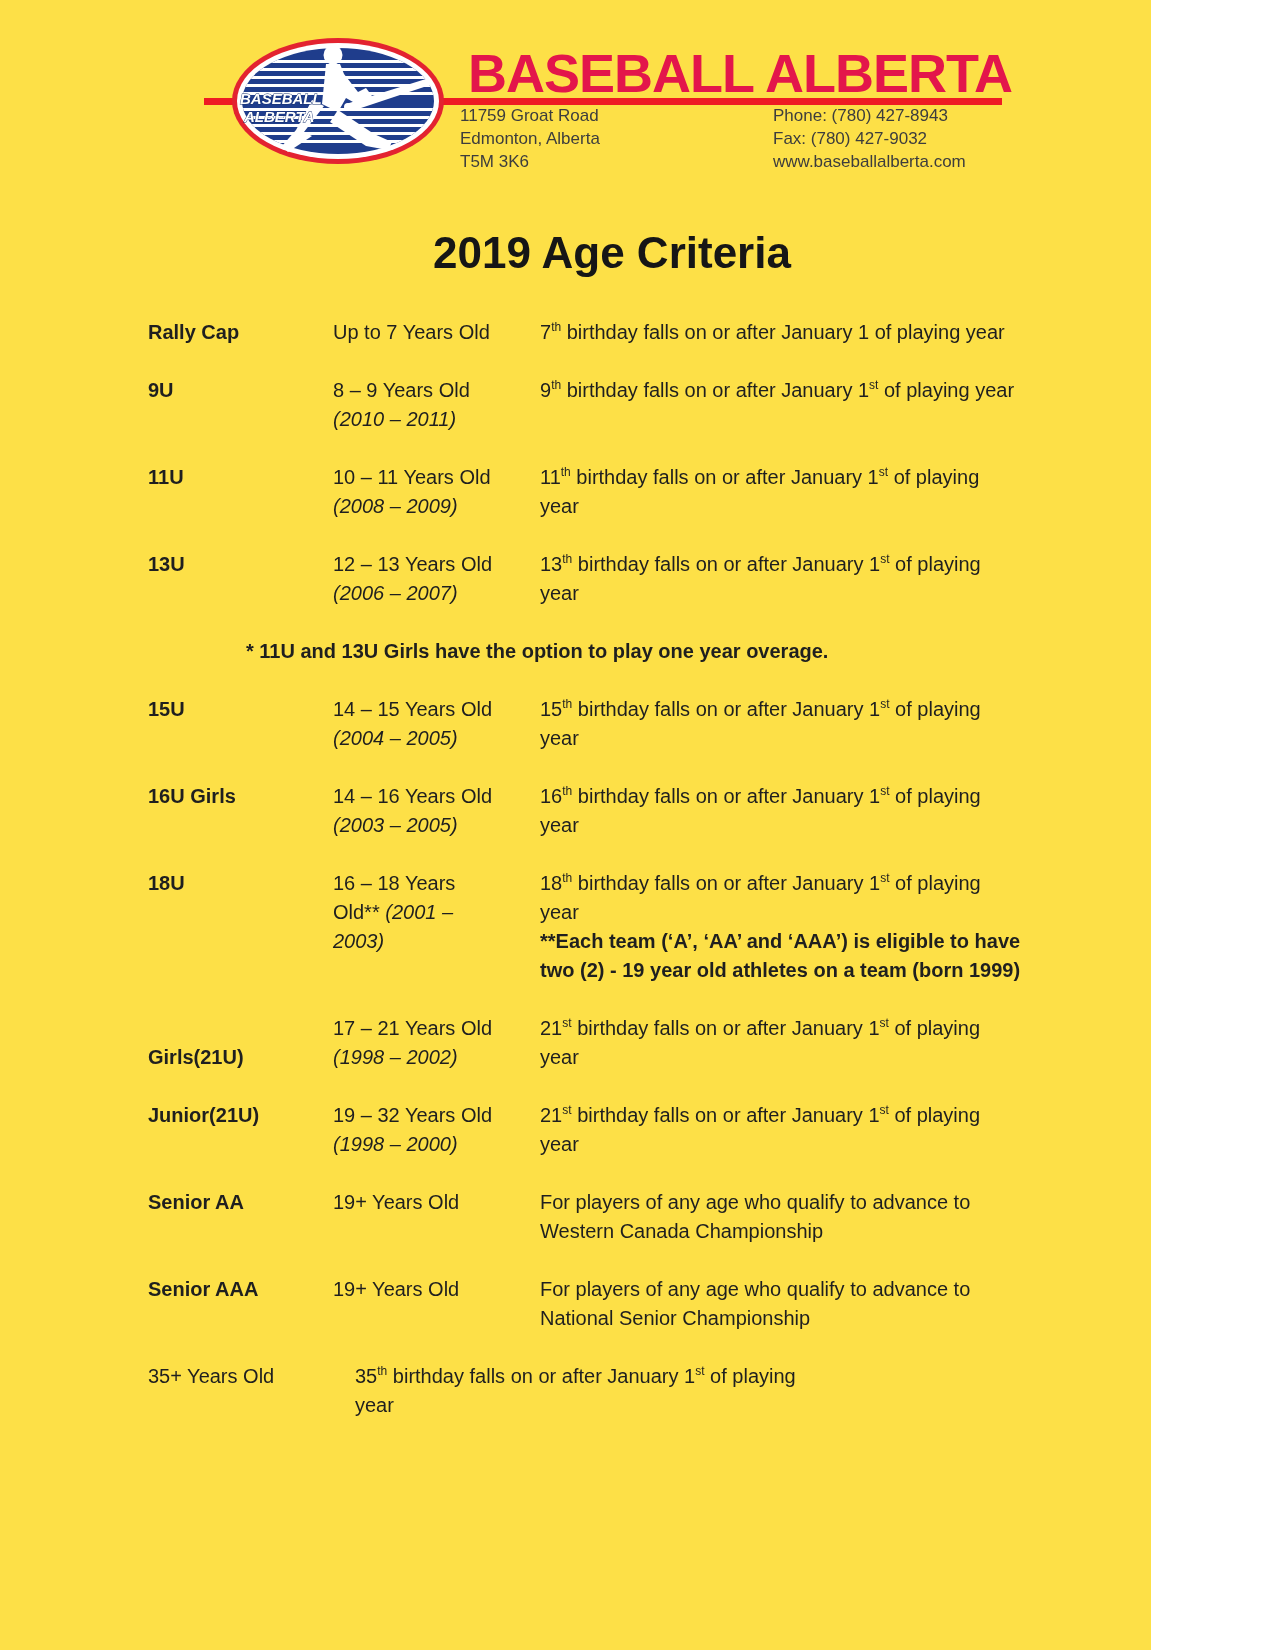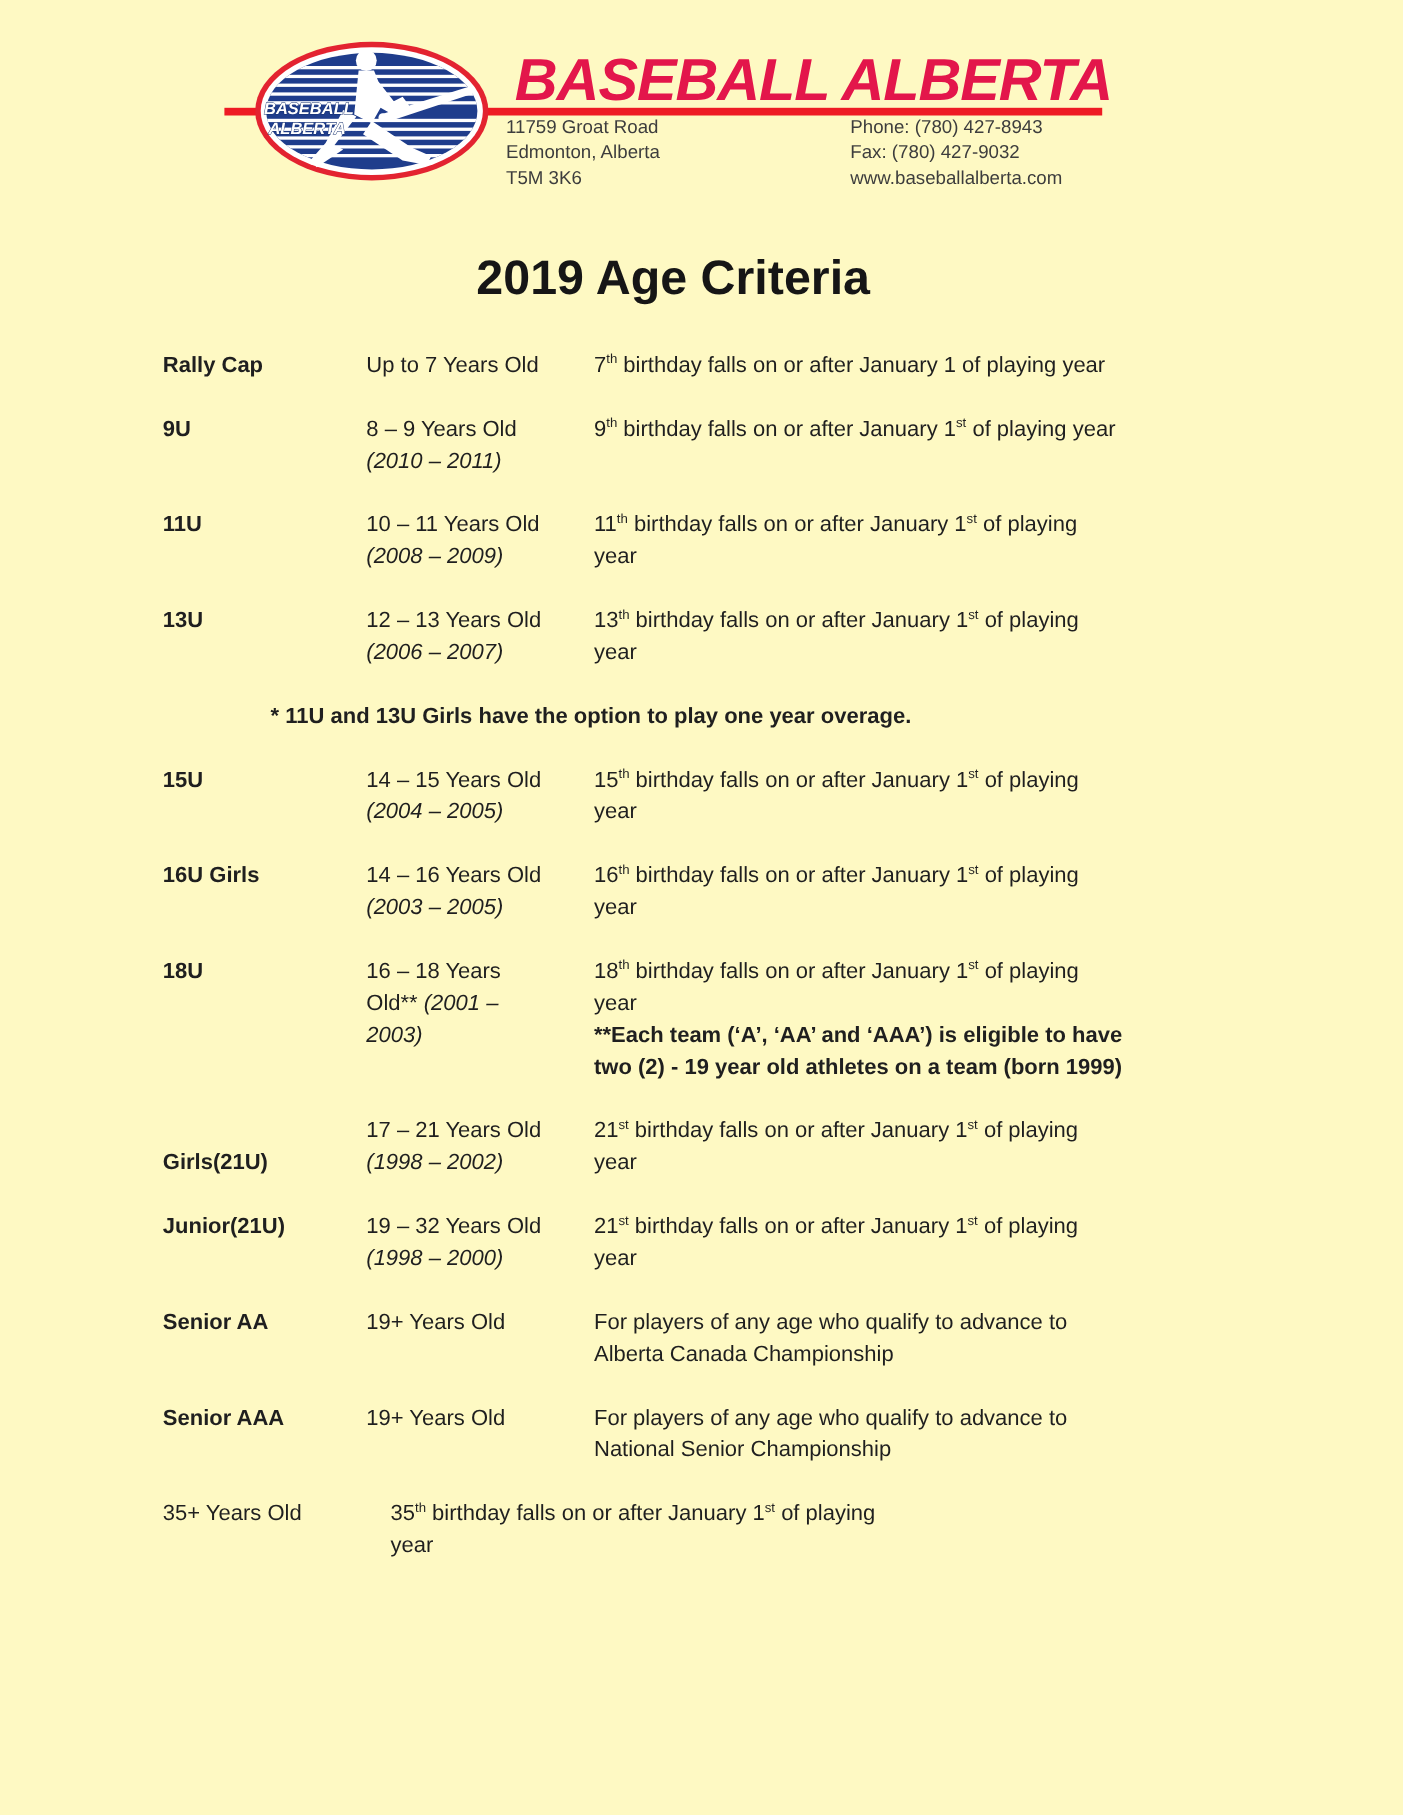--- a/index.html
+++ b/index.html
@@ -1,26 +1,26 @@
 <!DOCTYPE html>
 <html><head>
 <meta charset="utf-8">
 <style>
   * { margin:0; padding:0; box-sizing:border-box; }
   body { background:#fff; }
   .page {
-    position:relative; width:1275px; height:1650px; background:#fef9c3;
+    position:relative; width:1151px; height:1650px; background:#fde047;
     font-family:"Liberation Sans", sans-serif; color:#1f1f1f; overflow:hidden;
   }
   
   .rule { position:absolute; left:204px; top:98px; width:798px; height:7px; background:#ee1b23; z-index:1; }
   .logo { position:absolute; left:226px; top:34px; width:224px; height:134px; z-index:2; }
   .wordmark {
     position:absolute; left:468px; top:42px; z-index:2;
-    font-size:54px; font-weight:bold; font-style:italic; letter-spacing:-1px;
+    font-size:54px; font-weight:bold; letter-spacing:-1px;
     color:#e3164b; white-space:nowrap;
   }
   .addr, .contact { position:absolute; top:104px; z-index:2; font-size:17px; line-height:23px; color:#3d3d3d; }
   .addr { left:460px; }
   .contact { left:773px; }
   
   .title {
     position:absolute; top:228px; left:148px; width:928px;
     text-align:center; font-size:44px; font-weight:700; color:#161616;
   }
@@ -199,21 +199,21 @@
           <div class="line"><span>year</span></div>
         </div>
       </div>
       <div class="row">
         <div class="col c-label">Senior AA</div>
         <div class="col c-age">
           <div class="line"><span>19+ Years Old</span></div>
         </div>
         <div class="col c-desc">
           <div class="line"><span>For players of any age who qualify to advance to</span></div>
-          <div class="line"><span>Alberta Canada Championship</span></div>
+          <div class="line"><span>Western Canada Championship</span></div>
         </div>
       </div>
       <div class="row">
         <div class="col c-label">Senior AAA</div>
         <div class="col c-age">
           <div class="line"><span>19+ Years Old</span></div>
         </div>
         <div class="col c-desc">
           <div class="line"><span>For players of any age who qualify to advance to</span></div>
           <div class="line"><span>National Senior Championship</span></div>

